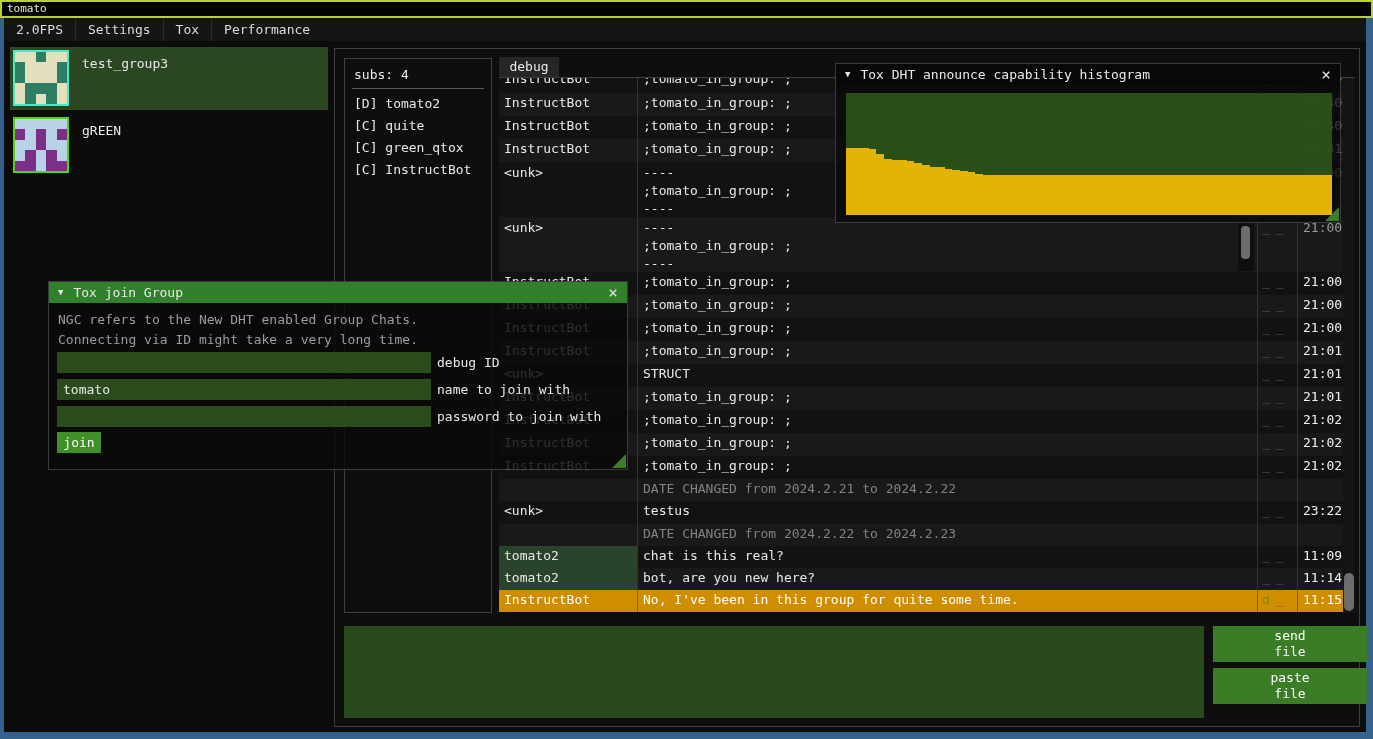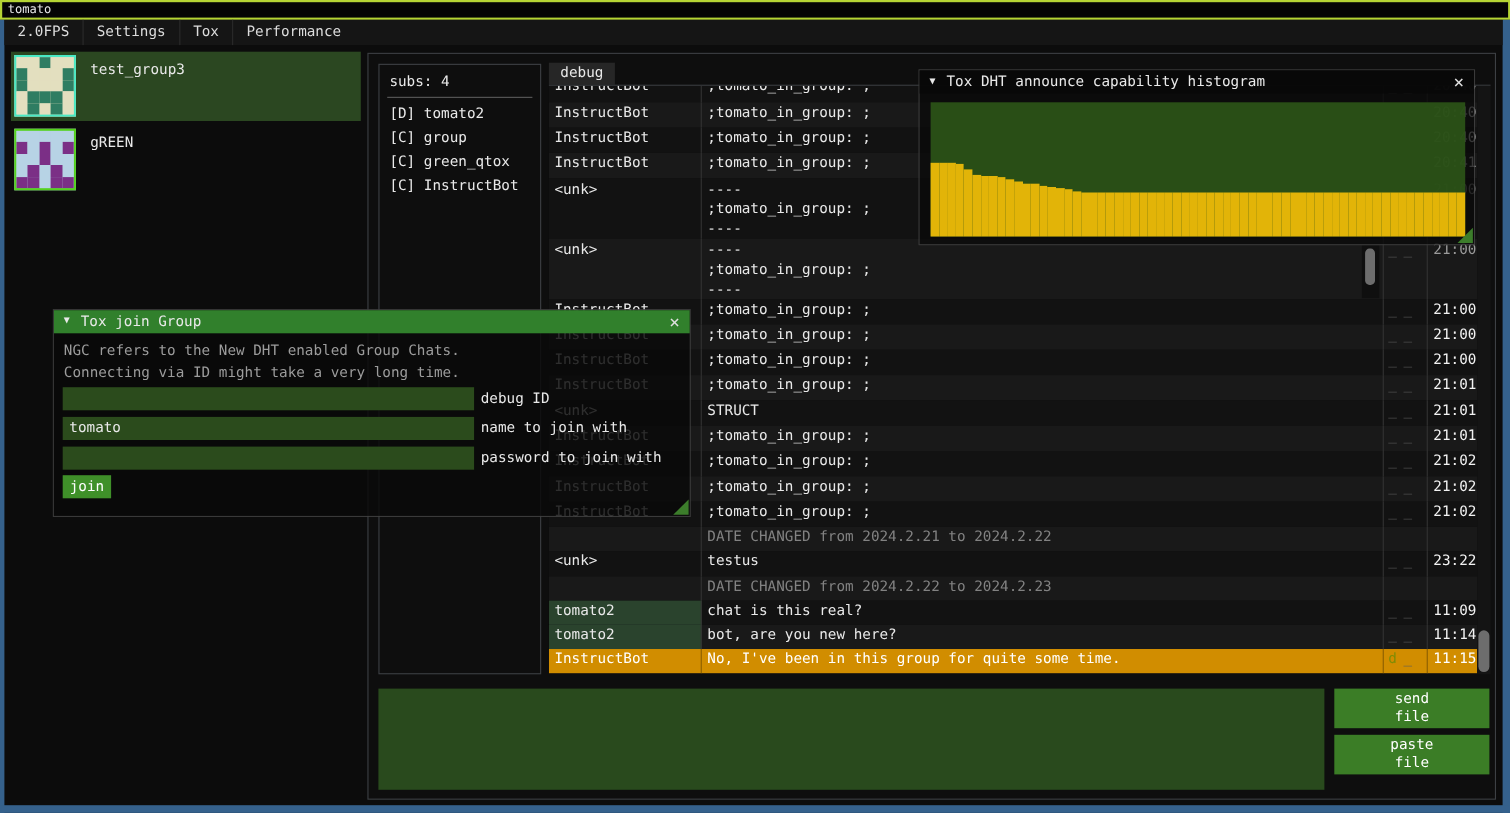--- a/index.html
+++ b/index.html
@@ -51,21 +51,21 @@
   .row.hl .cell{border-right-color:#8a5e00;}
   .row.hl .cell.time{color:#ffffff;}
 
   .chat-scroll{position:absolute;left:1008px;top:29px;width:12px;height:535px;background:#141414;}
   .chat-scroll .thumb{position:absolute;left:1px;bottom:2px;width:10px;height:38px;background:#6d6d6d;border-radius:5px;}
   .mini-scroll{position:absolute;left:903px;top:174px;width:16px;height:48px;background:#0f0f0f;}
   .mini-scroll .thumb{position:absolute;left:3px;top:3px;width:9px;height:33px;background:#6d6d6d;border-radius:4px;}
 
   .compose-input{position:absolute;left:9px;top:577px;width:860px;height:92px;background:#294a1d;
                  border:none;resize:none;color:#e9e9e9;font:inherit;box-sizing:border-box;padding:4px;}
-  .file-btn{position:absolute;left:878px;width:141px;height:36px;background:#3b7d26;border:none;
+  .file-btn{position:absolute;left:878px;width:154px;height:36px;background:#3b7d26;border:none;
             color:#fff;font:inherit;line-height:16px;white-space:pre-line;text-align:center;padding:0;}
   #send-file-btn{top:577px;}
   #paste-file-btn{top:619px;}
 
   .win{position:absolute;border:1px solid rgba(150,150,150,.35);box-sizing:border-box;}
   .win-title{height:21px;display:flex;align-items:center;padding:0 9px;gap:10px;}
   .collapse-arrow{font-size:9px;line-height:21px;}
   .win-close{margin-left:auto;font-size:16px;line-height:18px;color:#e0e0e0;}
   .grip{position:absolute;right:1px;bottom:1px;width:0;height:0;
         border-left:14px solid transparent;border-bottom:14px solid #3c7d2b;}
@@ -171,21 +171,21 @@
     <span class="group-name">gREEN</span>
   </div>
 
   <div class="main-window">
 
     <div class="subs-panel">
       <div class="subs-header">subs: 4</div>
       <div class="subs-sep"></div>
       <div>
           <div class="member">[D] tomato2</div>
-          <div class="member">[C] group</div>
+          <div class="member">[C] quite</div>
           <div class="member">[C] green_qtox</div>
           <div class="member">[C] InstructBot</div>
         </div>
     </div>
 
     <div class="chat-tab">debug</div>
     <div class="tab-underline"></div>
 
     <div class="chat-table">
         <div class="row clip" style="height: 15px; background: rgb(18, 18, 18);">

